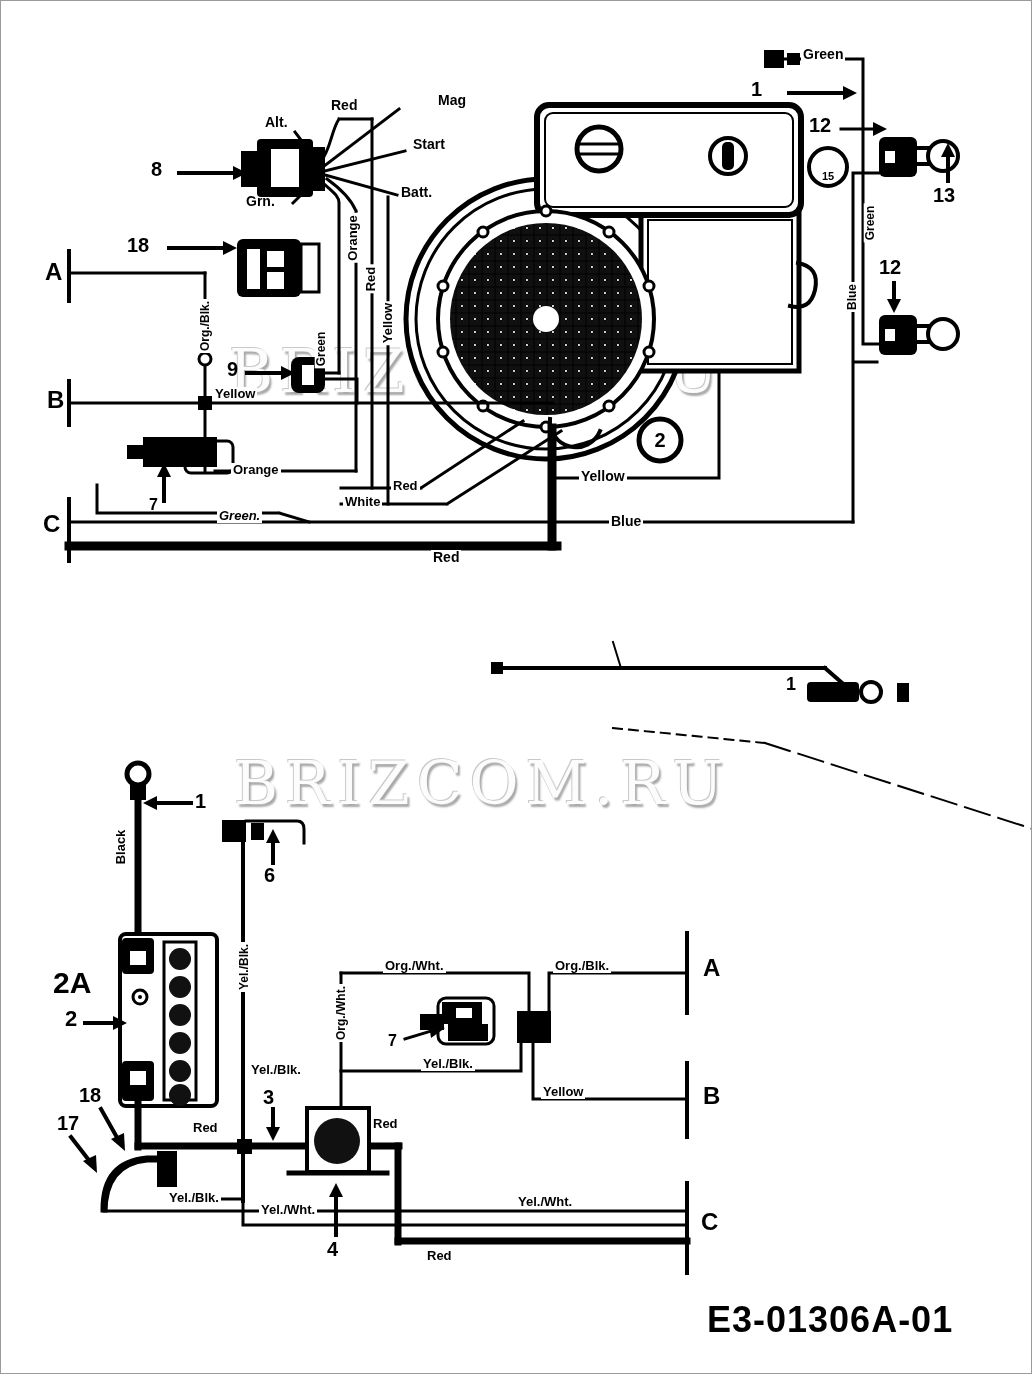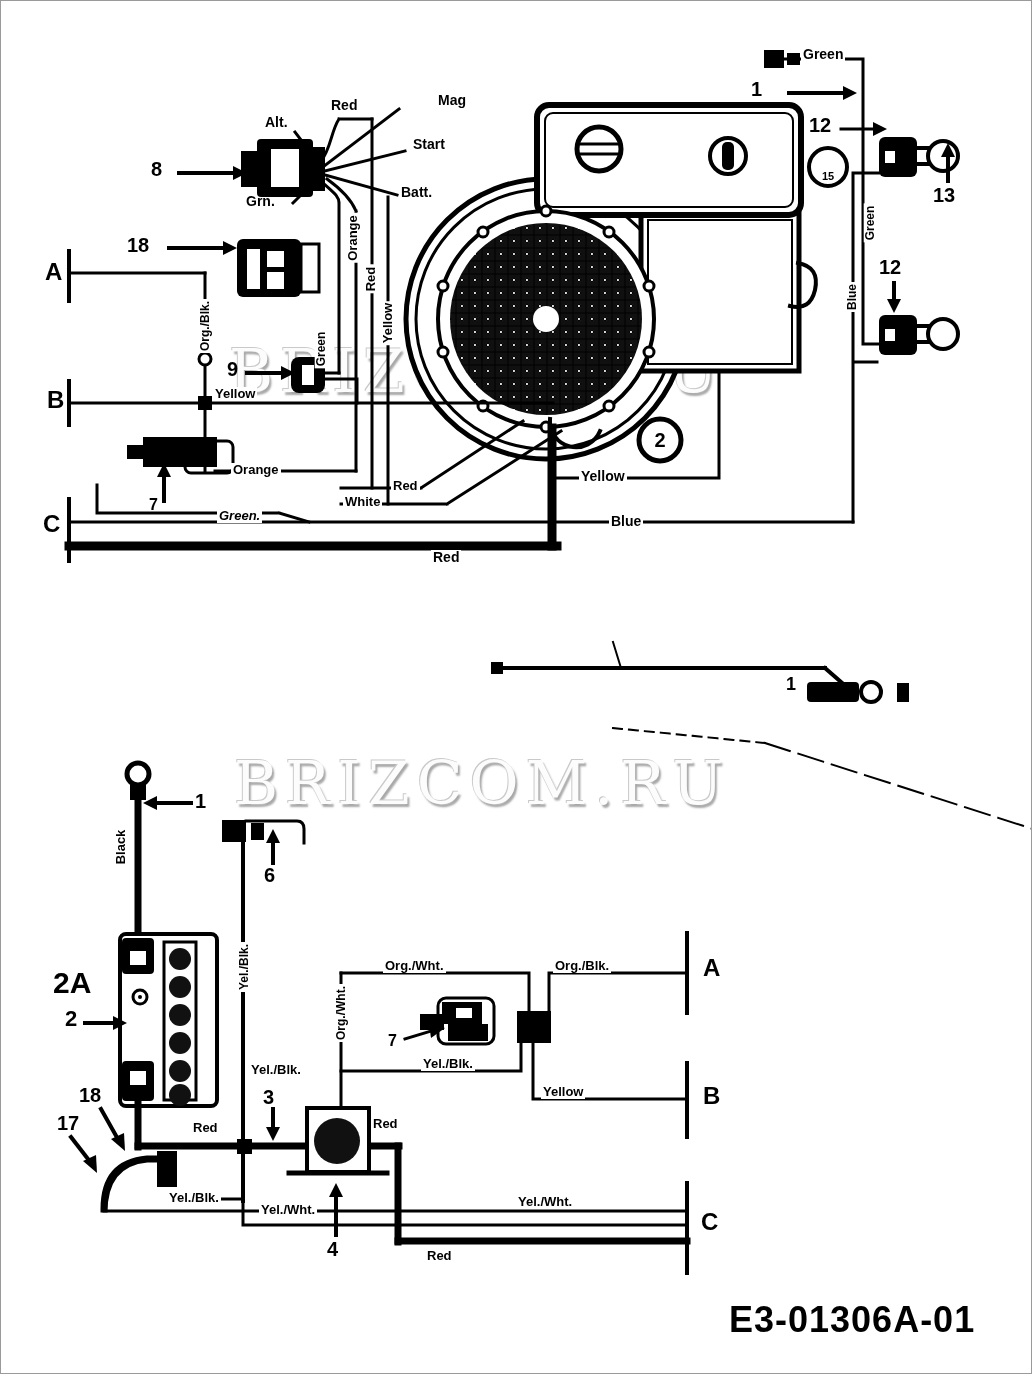--- a/index.html
+++ b/index.html
@@ -338,14 +338,14 @@
   <div class="lbl" style="left:370px;top:1116px;">Red</div>
   <div class="lbl" style="left:166px;top:1190px;">Yel./Blk.</div>
   <div class="lbl" style="left:258px;top:1202px;">Yel./Wht.</div>
   <div class="lbl" style="left:515px;top:1194px;">Yel./Wht.</div>
   <div class="lbl" style="left:424px;top:1248px;">Red</div>
 
   <div class="lbl big" style="left:700px;top:954px;">A</div>
   <div class="lbl big" style="left:700px;top:1082px;">B</div>
   <div class="lbl big" style="left:698px;top:1208px;">C</div>
 
-  <div class="lbl code" style="left:726px;top:1300px;">E3-01306A-01</div>
+  <div class="lbl code" style="left:704px;top:1300px;">E3-01306A-01</div>
 </div>
 
 </body></html>

